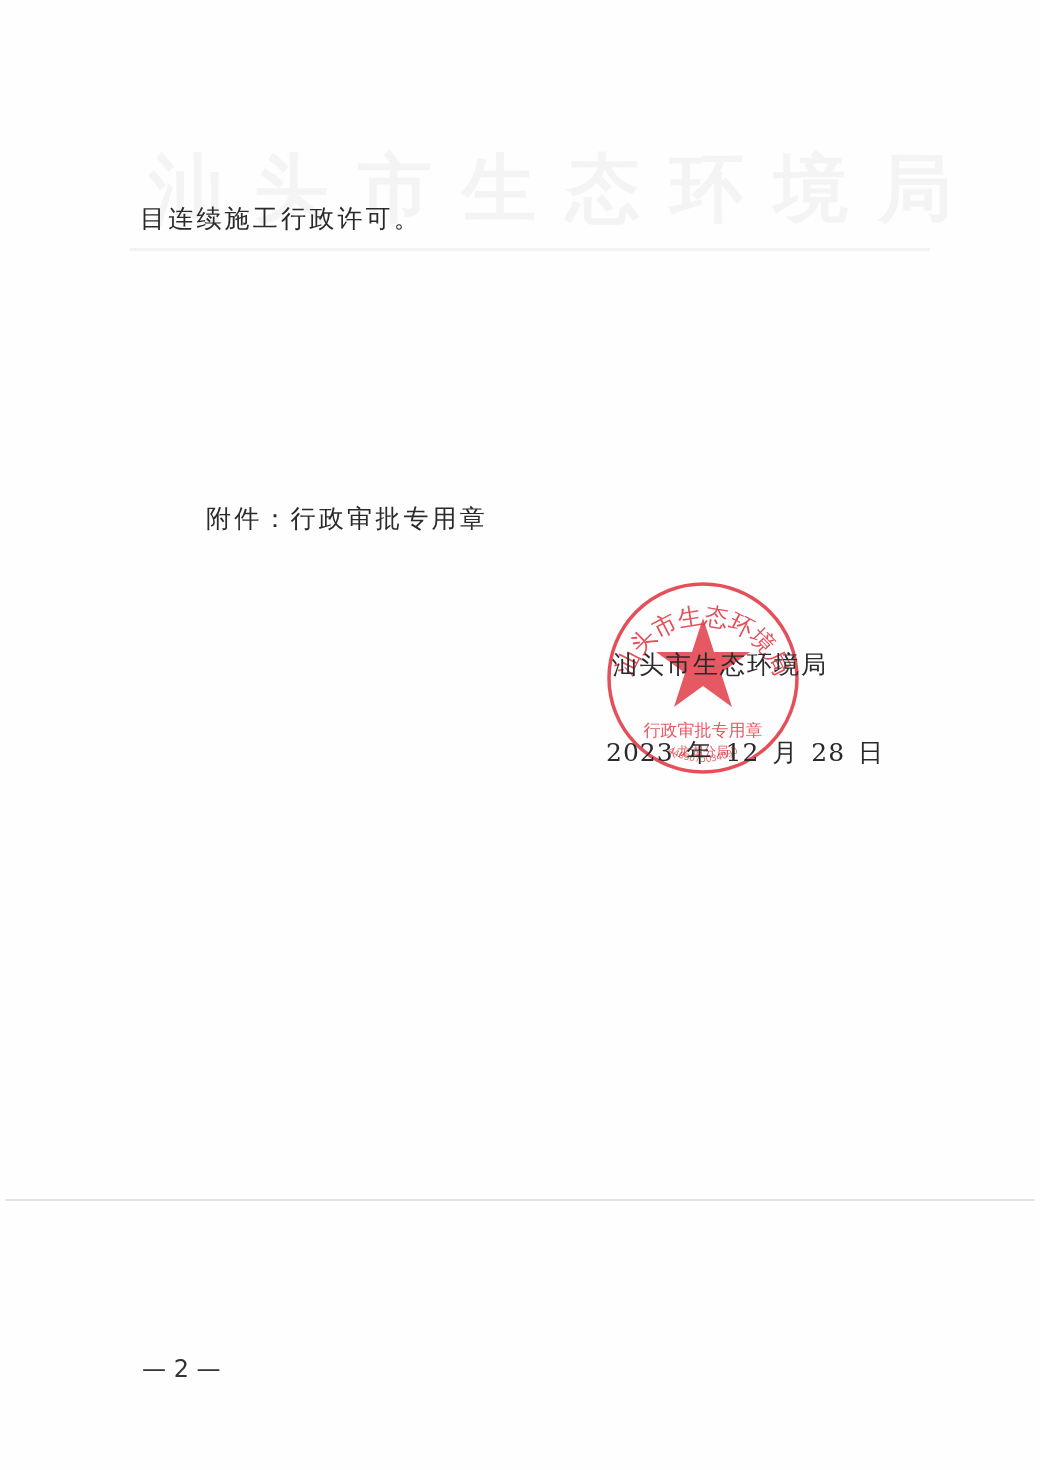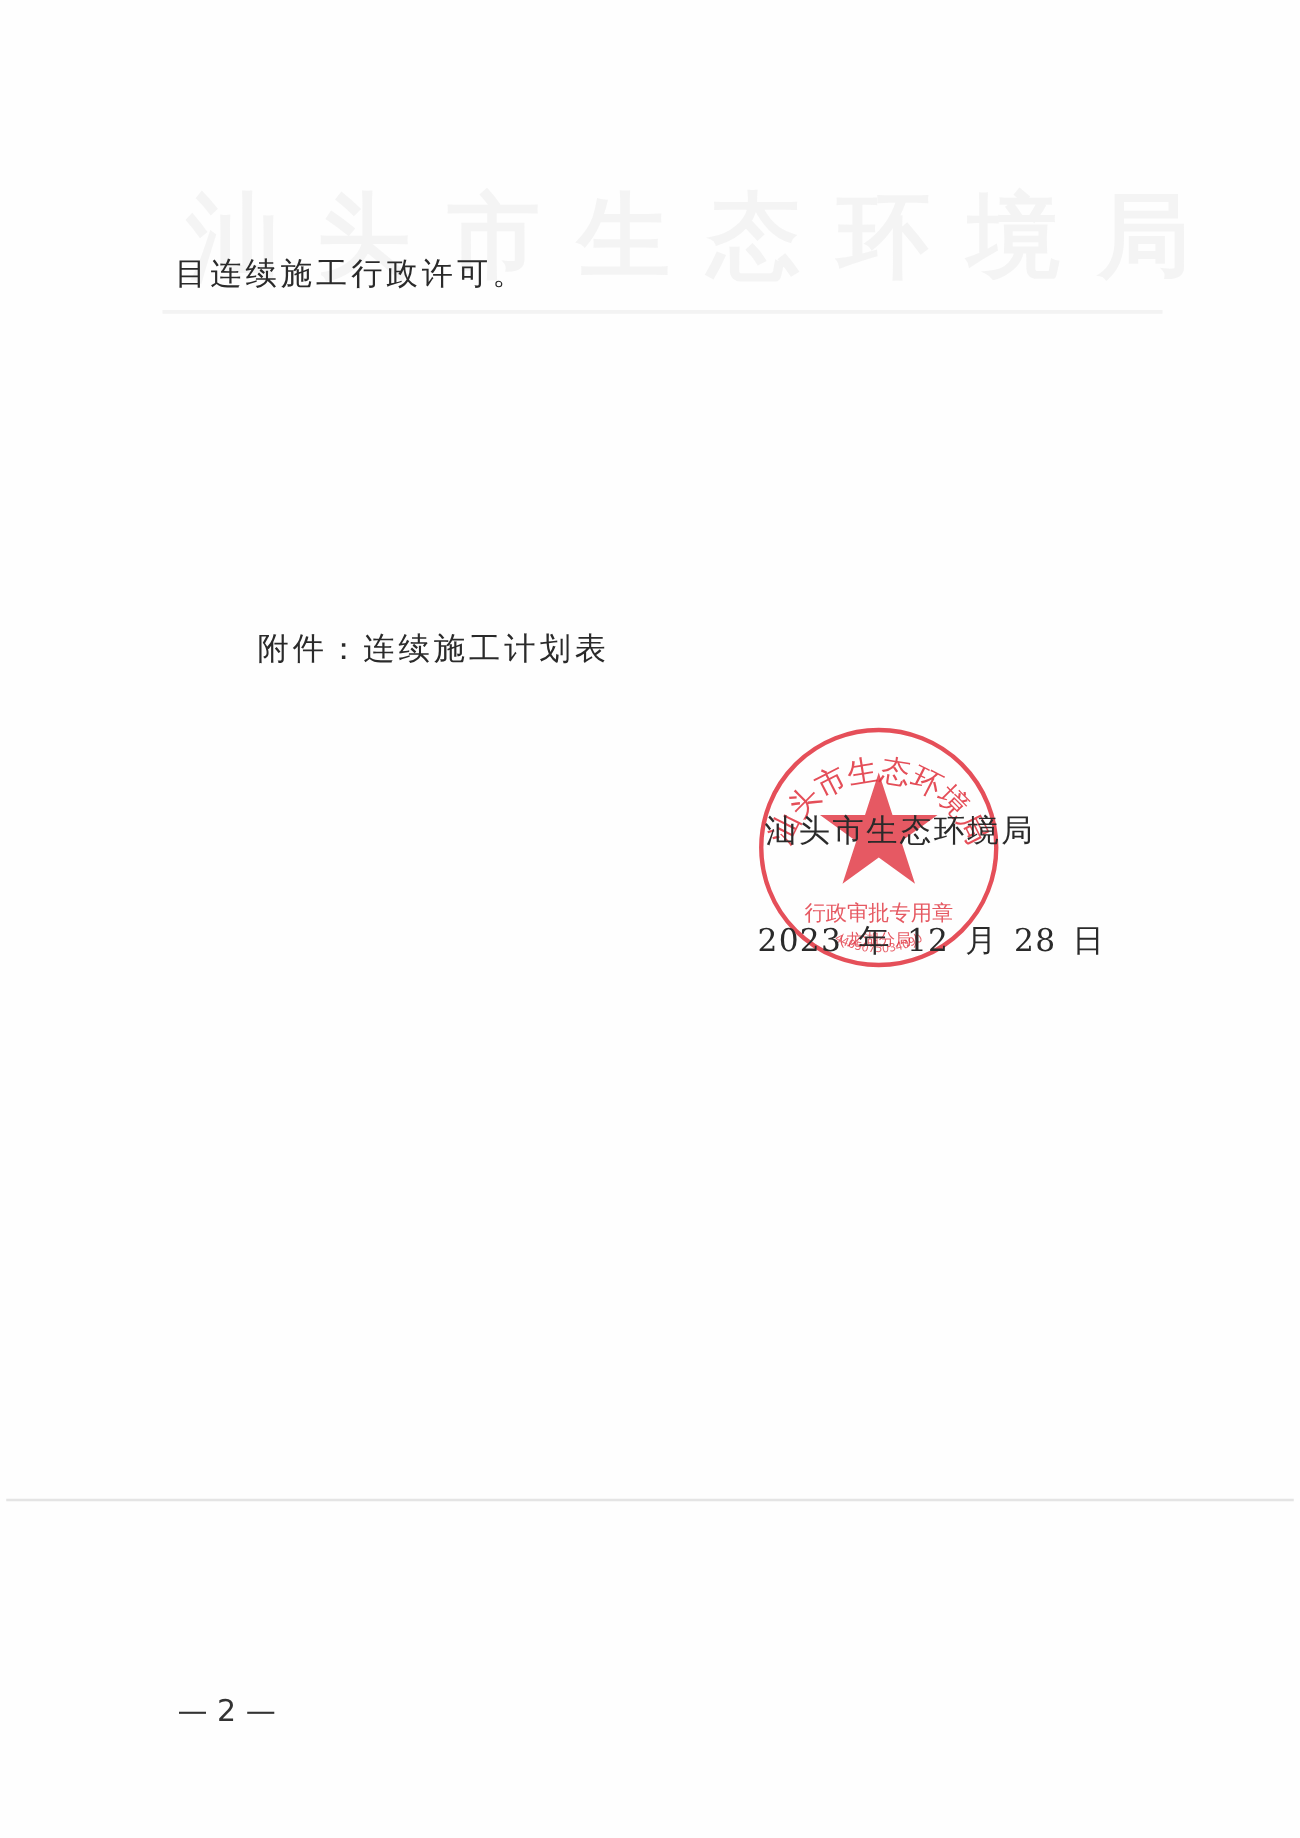--- a/index.html
+++ b/index.html
@@ -81,21 +81,21 @@
 </head>
 <body>
 
 <div class="ghost-header">汕头市生态环境局</div>
 <div class="ghost-rule"></div>
 
 <div class="body-text">
   <p>目连续施工行政许可。</p>
 </div>
 
-<div class="attachment">附件：连续施工计划表</div>
+<div class="attachment">附件：行政审批专用章</div>
 
 <svg class="stamp" viewBox="0 0 210 200">
   <defs>
     <path id="arcTop" d="M 30 110 A 76 76 0 0 1 180 110"></path>
     <path id="arcBottom" d="M 45 150 A 70 70 0 0 0 165 150"></path>
   </defs>
   <circle cx="105" cy="100" r="94" fill="none" stroke="#e0303c" stroke-width="3.5" opacity="0.85"></circle>
   <text font-size="24" fill="#e0303c" opacity="0.85" font-family="DejaVu Serif, serif">
     <textPath href="#arcTop" startOffset="50%" text-anchor="middle">汕头市生态环境局</textPath>
   </text>

